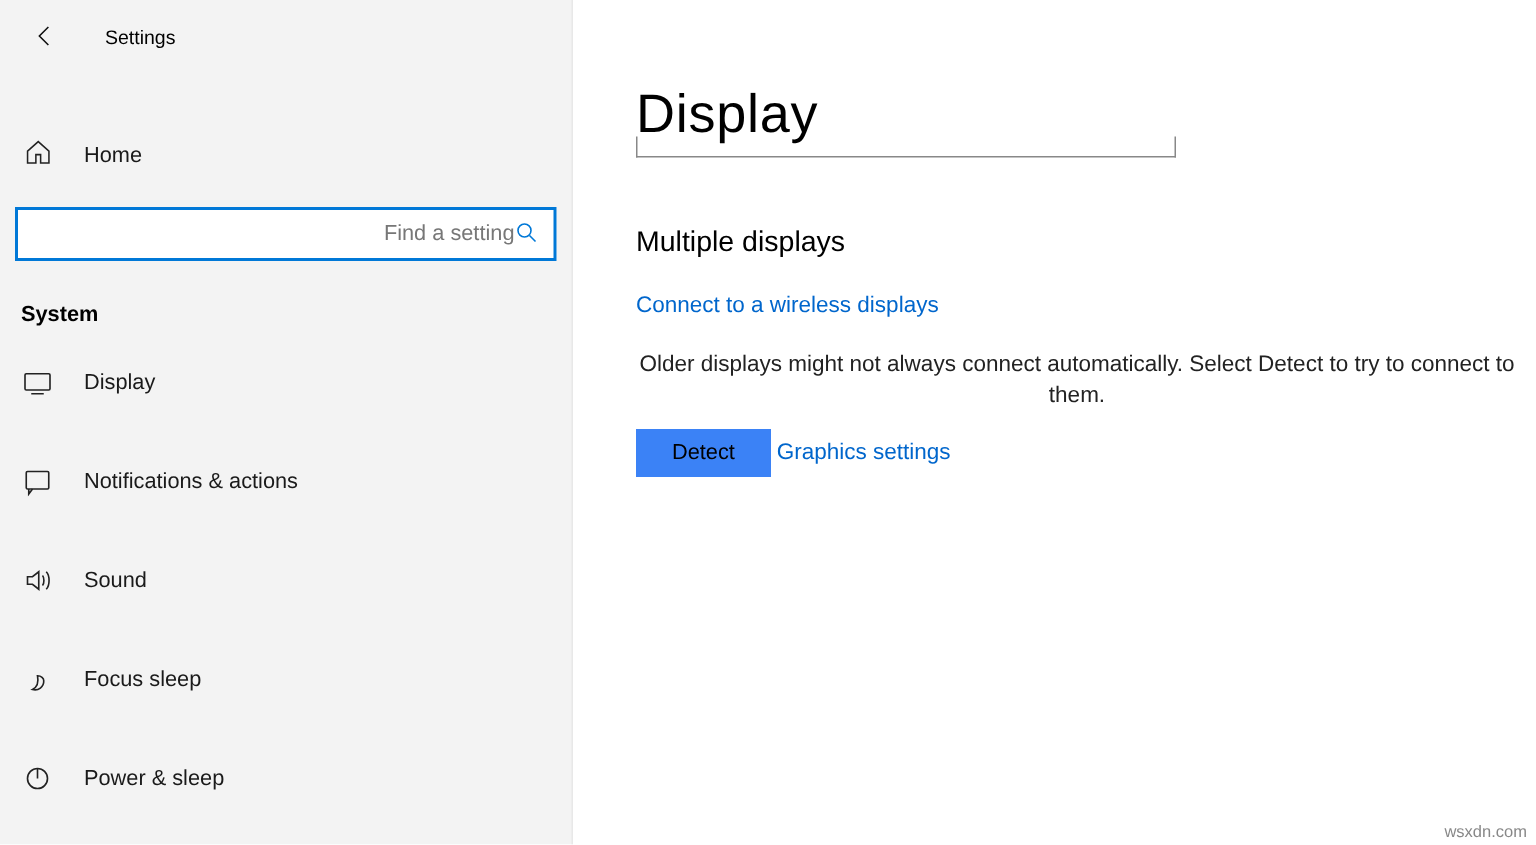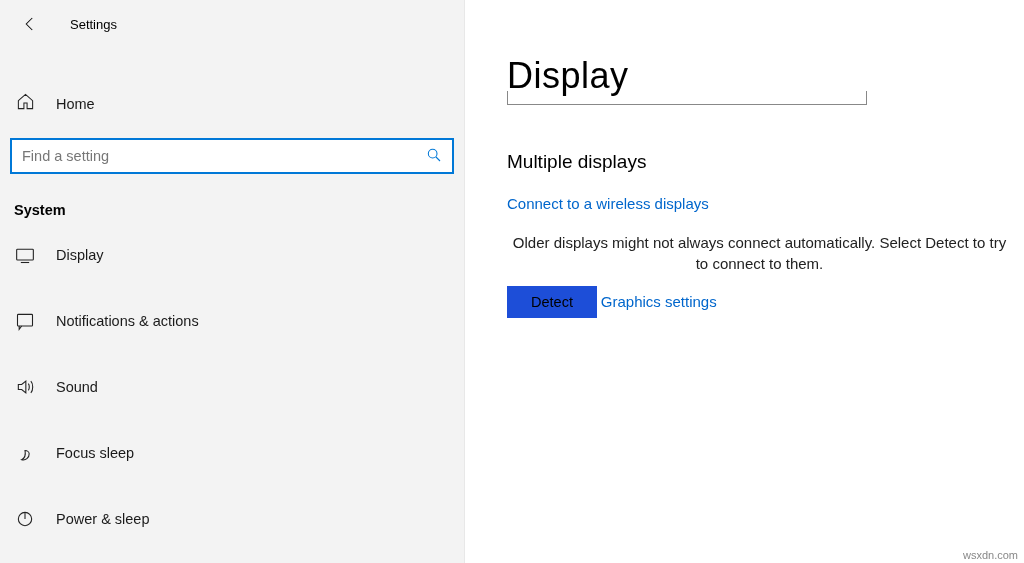--- a/index.html
+++ b/index.html
@@ -8,21 +8,21 @@
       font-size: 14px;
       color: #000;
       background: #fff;
       width: 1024px;
       height: 563px;
       overflow: hidden;
       position: relative;
     }
     .container { display: flex; height: 100%; }
     .sidebar {
-      width: 465px;
+      width: 382px;
       background: #f3f3f3;
       padding: 0;
       border-right: 1px solid #e8e8e8;
     }
     .header-row {
       display: flex;
       align-items: center;
       padding: 8px 14px 18px 14px;
     }
     .back-btn {
@@ -57,20 +57,21 @@
       display: flex; align-items: center;
       padding: 0 8px 0 10px;
       background: #fff;
     }
     .search-box input {
       border: none; outline: none; flex: 1;
       font-size: 14.5px;
       font-family: inherit;
       color: #4d7c0f;
       background: transparent;
+      text-align: right;
     }
     .search-box input::placeholder { color: #777; }
     .search-icon { width: 18px; height: 18px; color: #0078d7; }
     .section-title {
       font-weight: 600;
       font-size: 14.5px;
       padding: 6px 14px 14px 14px;
       margin-top: 12px;
     }
     .nav-item {
@@ -109,21 +110,21 @@
       display: inline-block;
     }
     .body-text {
       font-size: 15px;
       color: #222;
       margin: 20px 0 12px 0;
       line-height: 1.4;
       text-align: center;
     }
     .detect-btn {
-      background: #1d4ed8;
+      background: #3b82f6;
       border: none;
       font-family: inherit;
       font-size: 14.5px;
       padding: 8px 24px;
       cursor: pointer;
       margin-bottom: 32px;
     }
     .highlight-box {
       border: 3px solid #d40000;
       display: inline-block;

